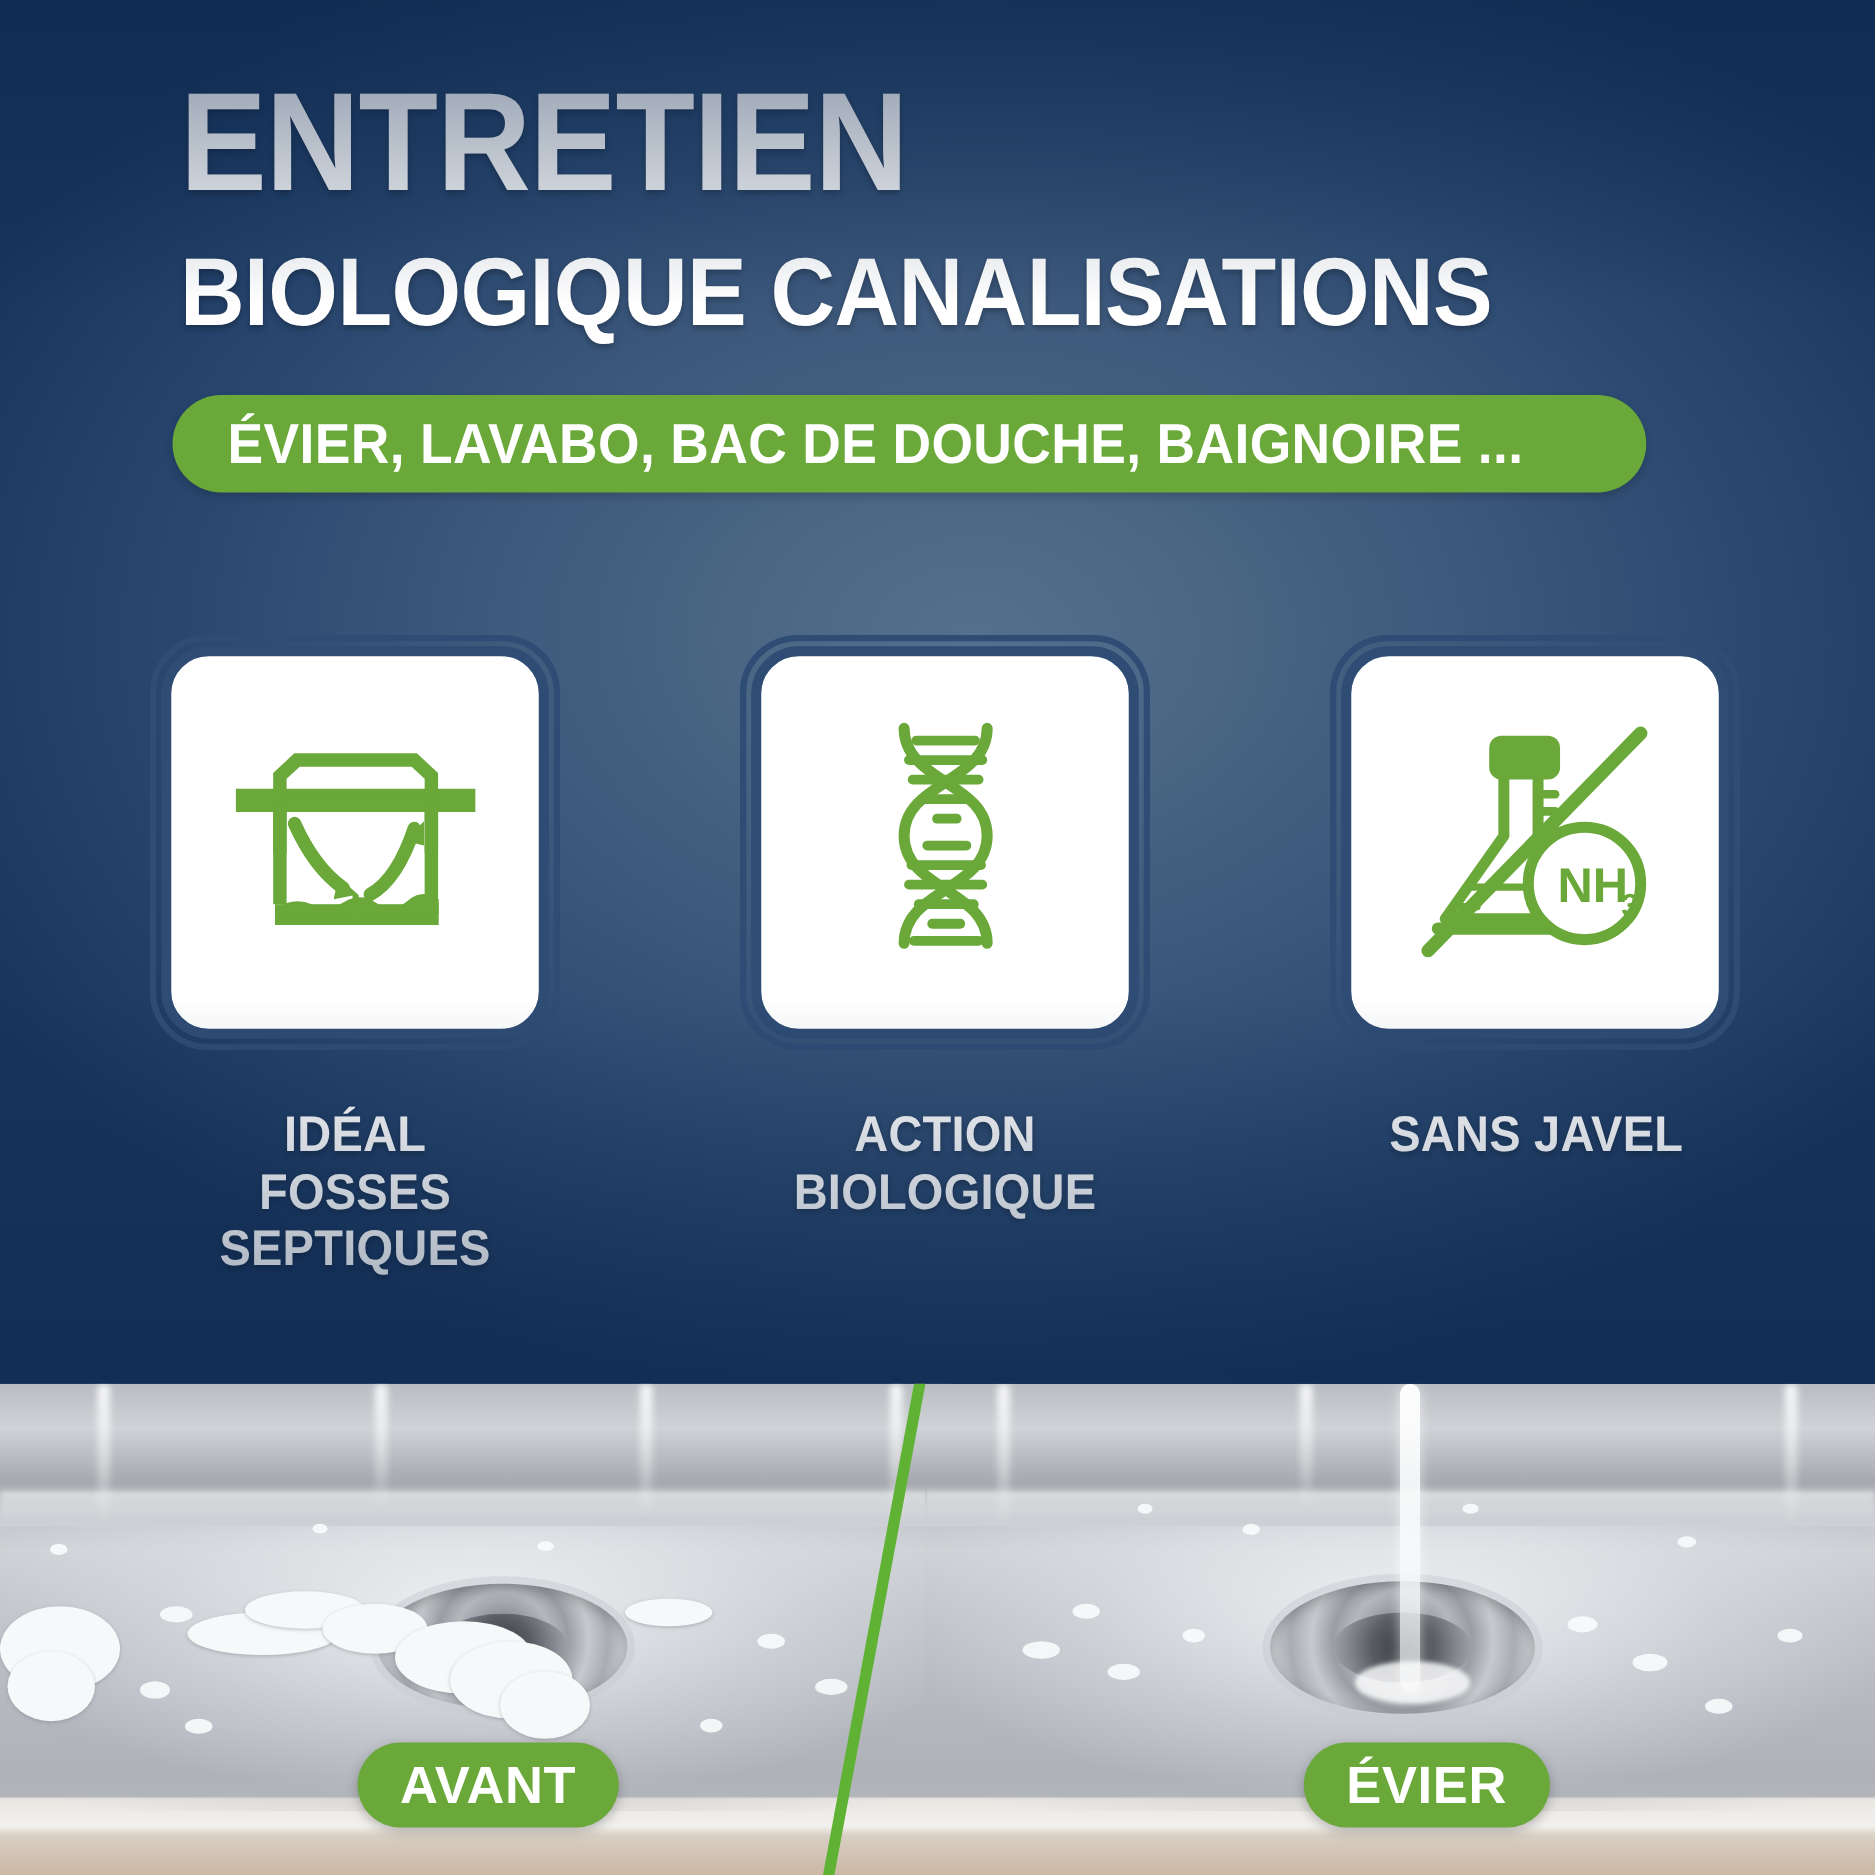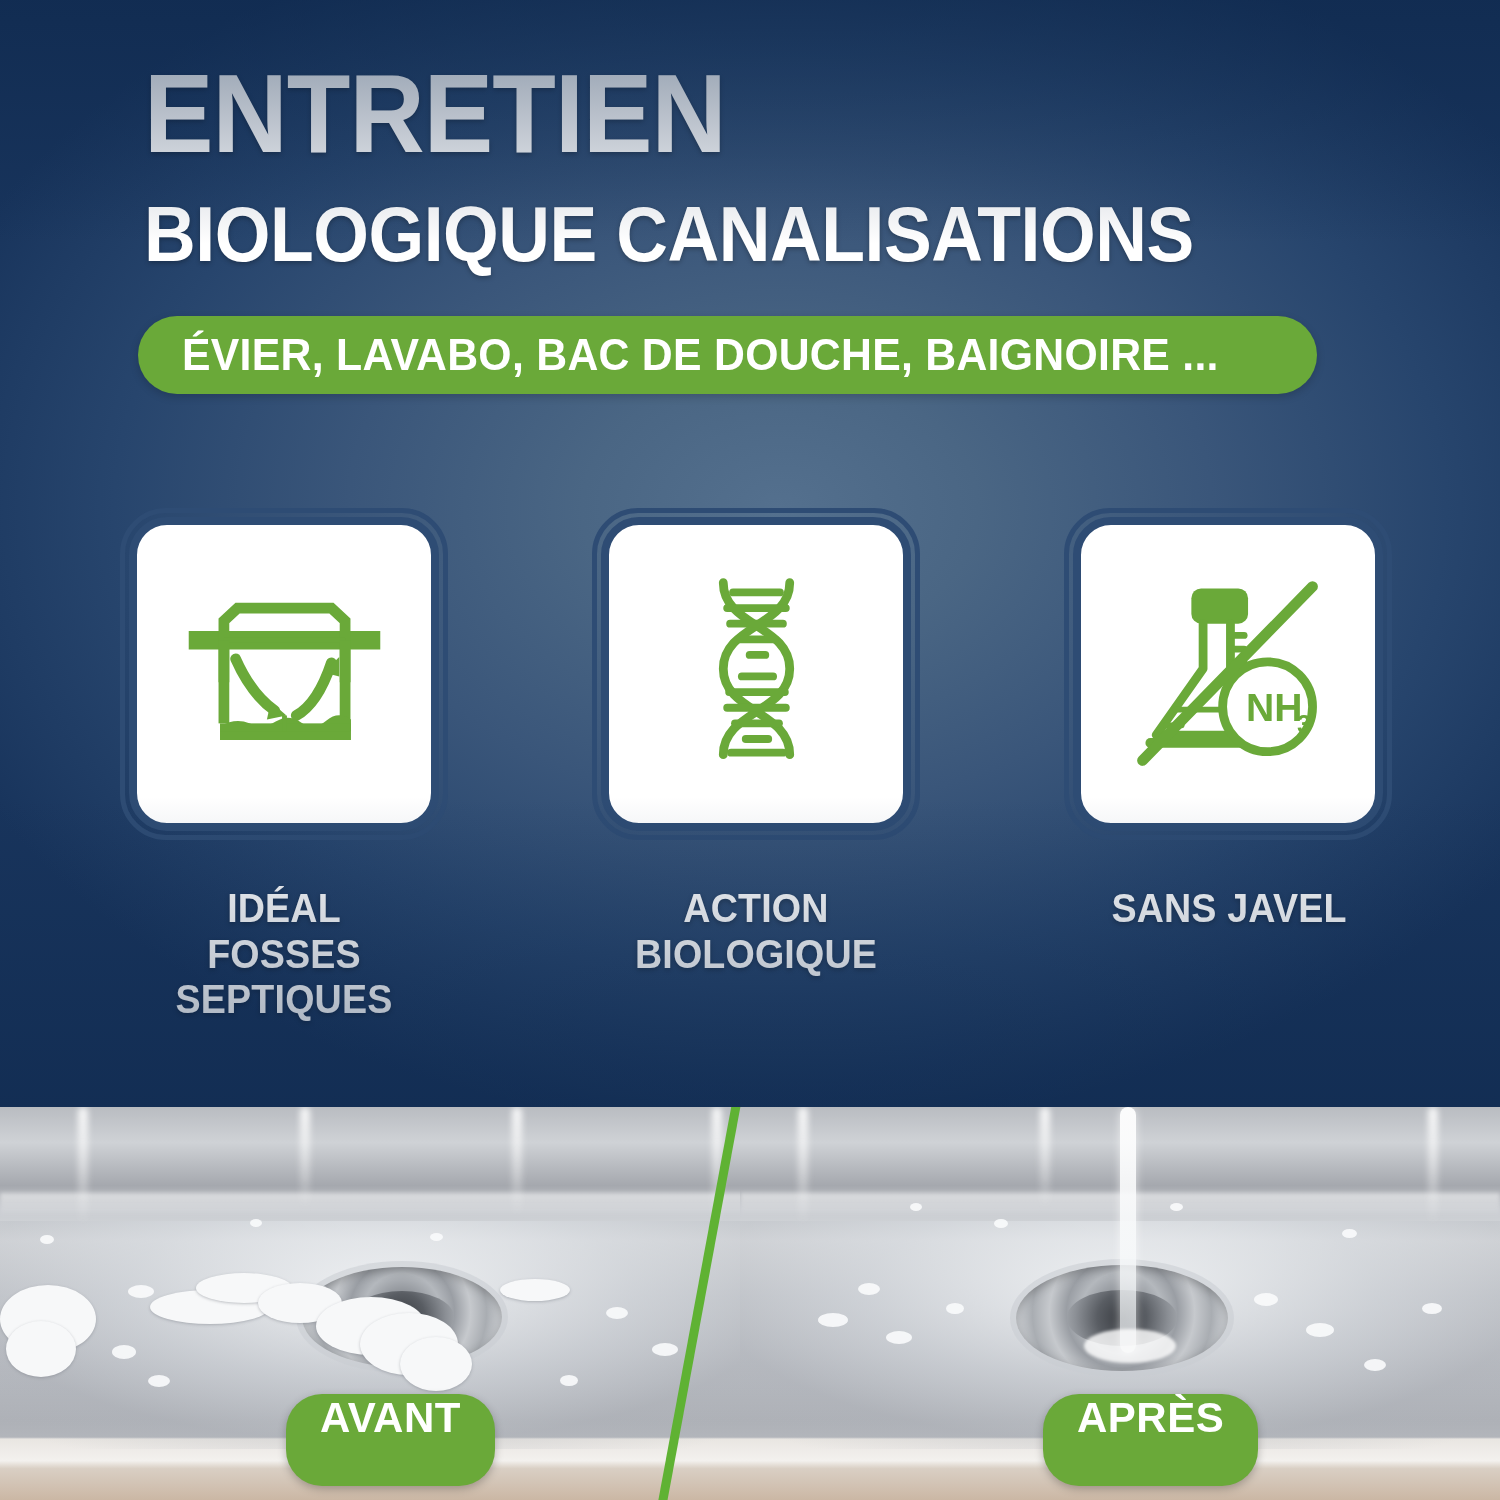--- a/index.html
+++ b/index.html
@@ -138,22 +138,22 @@
 
   
   .divider{
     position:absolute;top:-20px;left:735px;width:9px;height:440px;
     background:#5fb233;transform:rotate(10.5deg);transform-origin:top center;
     z-index:6;
   }
 
   
   .ba-badge{
-    position:absolute;z-index:7;height:92px;padding:0 34px;
-    display:flex;justify-content:center;
+    position:absolute;z-index:7;height:68px;padding:0 34px;
+    display:flex;align-items:center;justify-content:center;
     background:#6aa939;border-radius:36px;
     box-shadow:0 3px 9px rgba(0,0,0,.25);
   }
   .ba-badge span{font-size:42px;font-weight:700;color:#ffffff;letter-spacing:.5px;white-space:nowrap;}
   .ba-badge.avant{left:286px;top:1394px;}
   .ba-badge.apres{left:1043px;top:1394px;}
 </style>
 </head>
 <body>
 
@@ -326,16 +326,16 @@
       <div class="droplet" style="left:170px;top:96px;width:12px;height:8px;"></div>
     </div>
 
     <div class="divider"></div>
   </div>
 
   <div class="ba-badge avant">
     <span>AVANT</span>
   </div>
   <div class="ba-badge apres">
-    <span>APRÈS</span>
+    <span>ÉVIER</span>
   </div>
 
 </div>
 
 </body></html>

